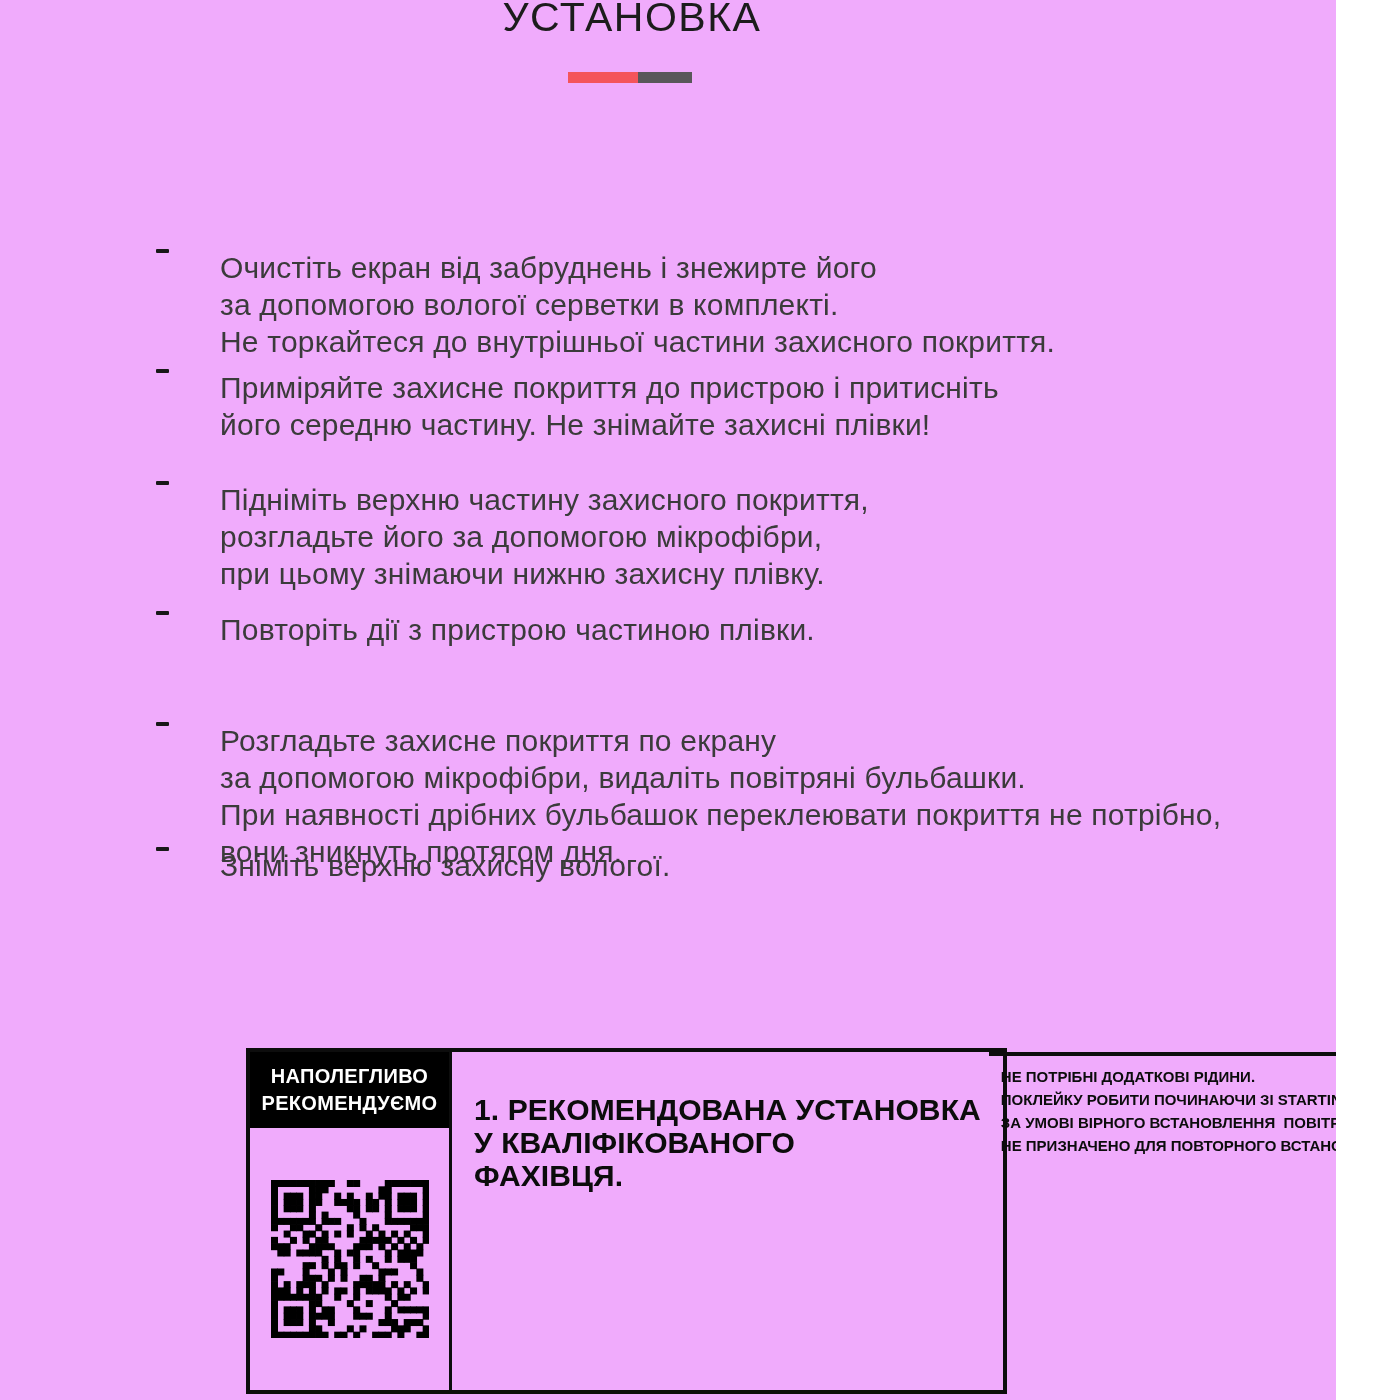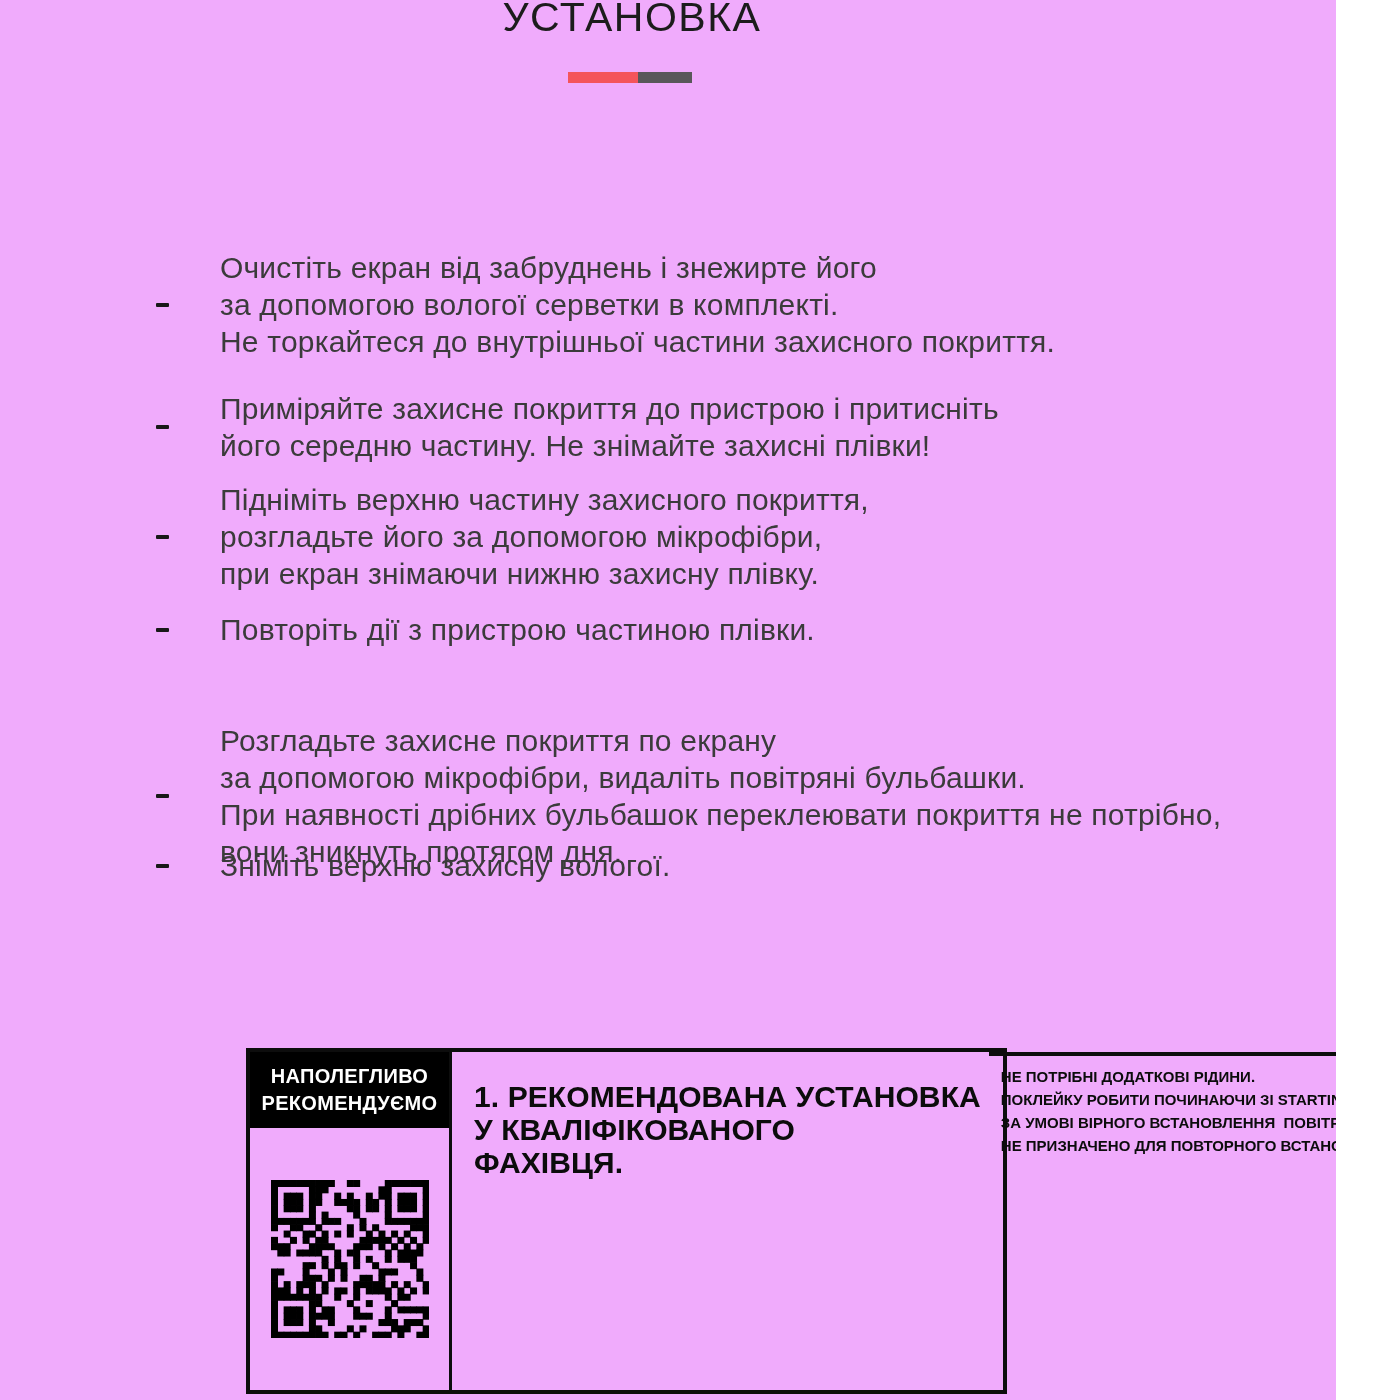--- a/index.html
+++ b/index.html
@@ -9,41 +9,41 @@
   }
 
   
   .title-wrap{position:absolute;left:0;top:-6px;width:1264px;text-align:center;}
   .page-title{margin:0;font-size:41px;font-weight:500;letter-spacing:1.5px;color:#1c1c1c;}
   .divider{position:absolute;left:568px;top:72px;width:124px;height:11px;display:flex;}
   .divider .seg-red{width:70px;height:100%;}
   .divider .seg-gray{flex:1;height:100%;}
 
   
-  .step{position:absolute;left:156px;display:flex;align-items:center;}
+  .step{position:absolute;left:156px;display:flex;}
   .dash{flex:none;width:13px;height:4px;background:#181818;margin-right:51px;border-radius:1px;}
   .step-text{
     margin:0;font-size:30px;line-height:37px;color:#3b3b3b;
     letter-spacing:0.2px;white-space:pre;font-weight:400;
   }
 
   
   .rec-box{
     position:absolute;left:246px;top:1048px;width:761px;height:346px;
     border:4px solid #0d0d0d;box-sizing:border-box;display:flex;flex-direction:row;
     color:#0c0c0c;
   }
   .rec-top{flex:1;display:flex;min-height:0;}
   .rec-left{width:199px;flex:none;border-right:3px solid #0d0d0d;display:flex;flex-direction:column;}
   .rec-header{
     background:#000;color:#fff;font-weight:700;font-size:20px;line-height:27px;
     text-align:center;padding:11px 0 11px;white-space:pre;letter-spacing:0.3px;
   }
   .qr-wrap{flex:1;display:flex;align-items:center;justify-content:center;}
-  .rec-right{flex:1;padding:28px 8px 0 22px;}
+  .rec-right{flex:1;padding:41px 8px 0 22px;}
   .box-point{margin:0;font-weight:700;font-size:30px;line-height:33px;white-space:pre;letter-spacing:0.1px;}
   .box-point + .box-point{margin-top:33px;}
   .rec-bottom{flex:none;height:96px;border-top:4px solid #0d0d0d;box-sizing:border-box;display:flex;}
   .rec-notes{flex:1;padding:9px 0 0 12px;font-size:15px;font-weight:700;line-height:23px;white-space:pre;letter-spacing:0;}
   .rec-eye{width:110px;flex:none;border-left:3px solid #0d0d0d;display:flex;align-items:center;justify-content:center;}
 </style>
 </head>
 <body>
 
 <div class="page">
@@ -56,30 +56,30 @@
     <span class="seg-gray" style="background: rgb(89, 87, 90);"></span>
   </div>
 
   <section>
     <div class="step" style="top:249px">
       <span class="dash"></span>
       <p class="step-text">Очистіть екран від забруднень і знежирте його
 за допомогою вологої серветки в комплекті.
 Не торкайтеся до внутрішньої частини захисного покриття.</p>
     </div>
-    <div class="step" style="top:390px">
+    <div class="step" style="top:369px">
       <span class="dash"></span>
       <p class="step-text">Приміряйте захисне покриття до пристрою і притисніть
 його середню частину. Не знімайте захисні плівки!</p>
     </div>
     <div class="step" style="top:481px">
       <span class="dash"></span>
       <p class="step-text">Підніміть верхню частину захисного покриття,
 розгладьте його за допомогою мікрофібри,
-при екран знімаючи нижню захисну плівку.</p>
+при цьому знімаючи нижню захисну плівку.</p>
     </div>
     <div class="step" style="top:611px">
       <span class="dash"></span>
       <p class="step-text">Повторіть дії з пристрою частиною плівки.</p>
     </div>
     <div class="step" style="top:722px">
       <span class="dash"></span>
       <p class="step-text">Розгладьте захисне покриття по екрану
 за допомогою мікрофібри, видаліть повітряні бульбашки.
 При наявності дрібних бульбашок переклеювати покриття не потрібно,

